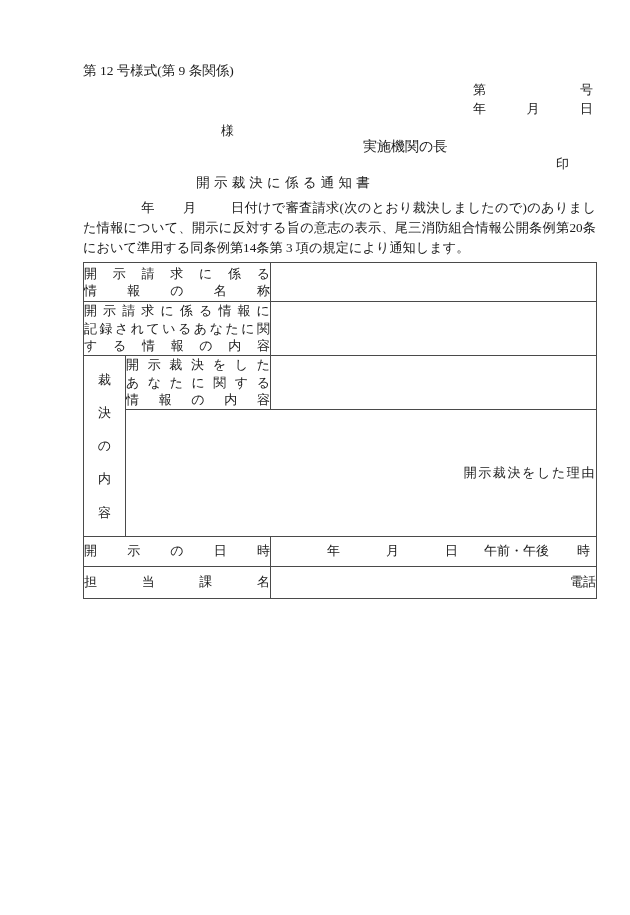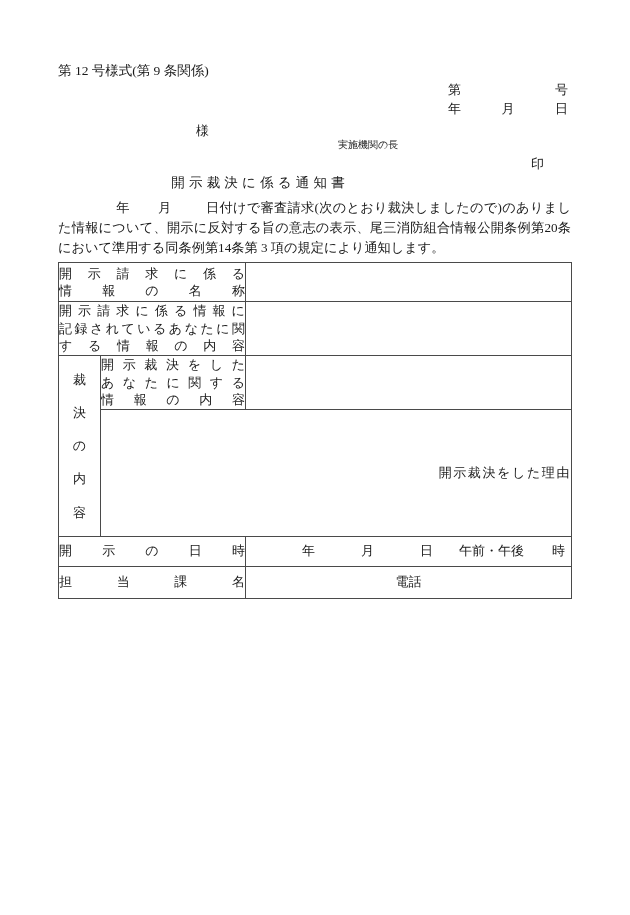--- a/index.html
+++ b/index.html
@@ -13,20 +13,21 @@
     position: relative;
     font-family: "Liberation Serif", "DejaVu Serif", serif;
     color: #1a1a1a;
     font-size: 13px;
     overflow: hidden;
   }
 
   .page {
     position: absolute;
     inset: 0;
+    margin-left: 25px;
   }
 
   
   .form-id {
     position: absolute;
     left: 58px;
     top: 62px;
     font-size: 13.5px;
     white-space: nowrap;
   }
@@ -54,21 +55,21 @@
     position: absolute;
     left: 196px;
     top: 122px;
     font-size: 13px;
   }
 
   .issuer {
     position: absolute;
     left: 338px;
     top: 138px;
-    font-size: 10px;
+    font-size: 14px;
   }
 
   .seal {
     position: absolute;
     left: 531px;
     top: 155px;
     font-size: 13px;
   }
 
   
@@ -160,21 +161,21 @@
     white-space: nowrap;
     height: 100%;
   }
   .datetime-row .seg { display: inline-block; }
   .dt-gap-a { width: 46px; display: inline-block; }
   .dt-gap-b { width: 46px; display: inline-block; }
   .dt-gap-c { width: 26px; display: inline-block; }
   .dt-gap-d { width: 28px; display: inline-block; }
 
   .phone-cell {
-    text-align: center;
+    text-align: right;
   }
 </style>
 </head>
 <body>
 
 <div class="page">
 
   <div class="form-id">第 12 号様式(第 9 条関係)</div>
 
   <div class="doc-number">

